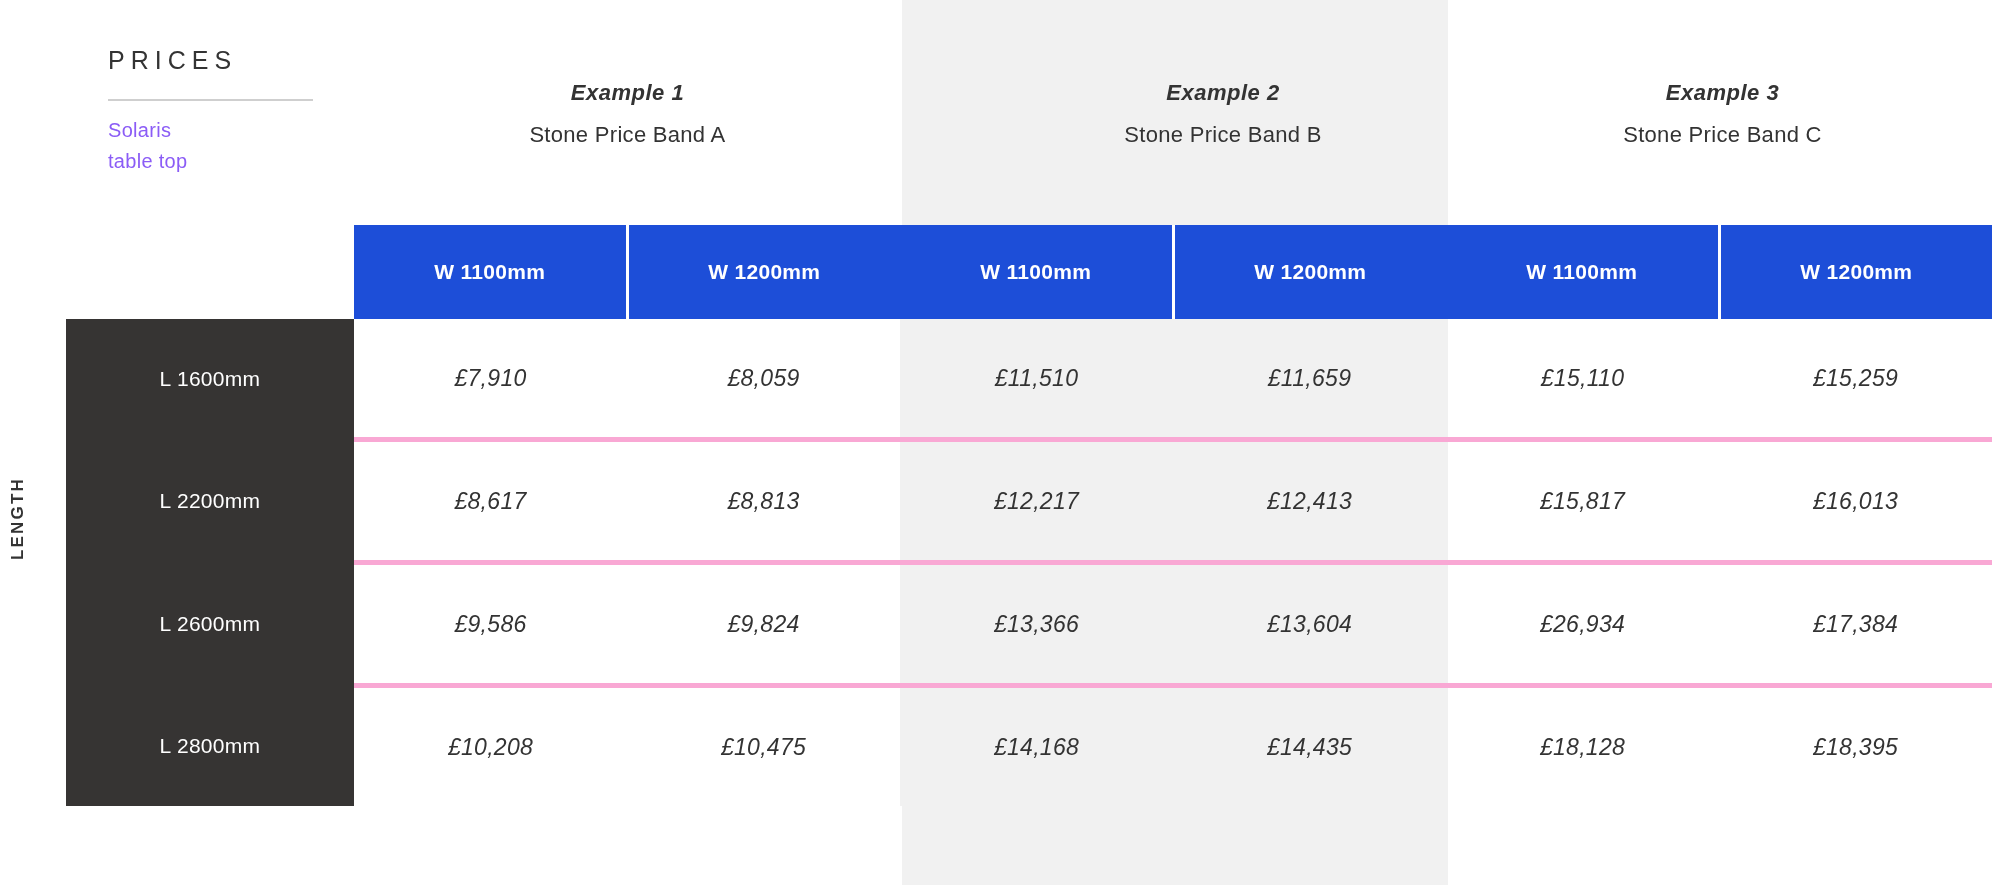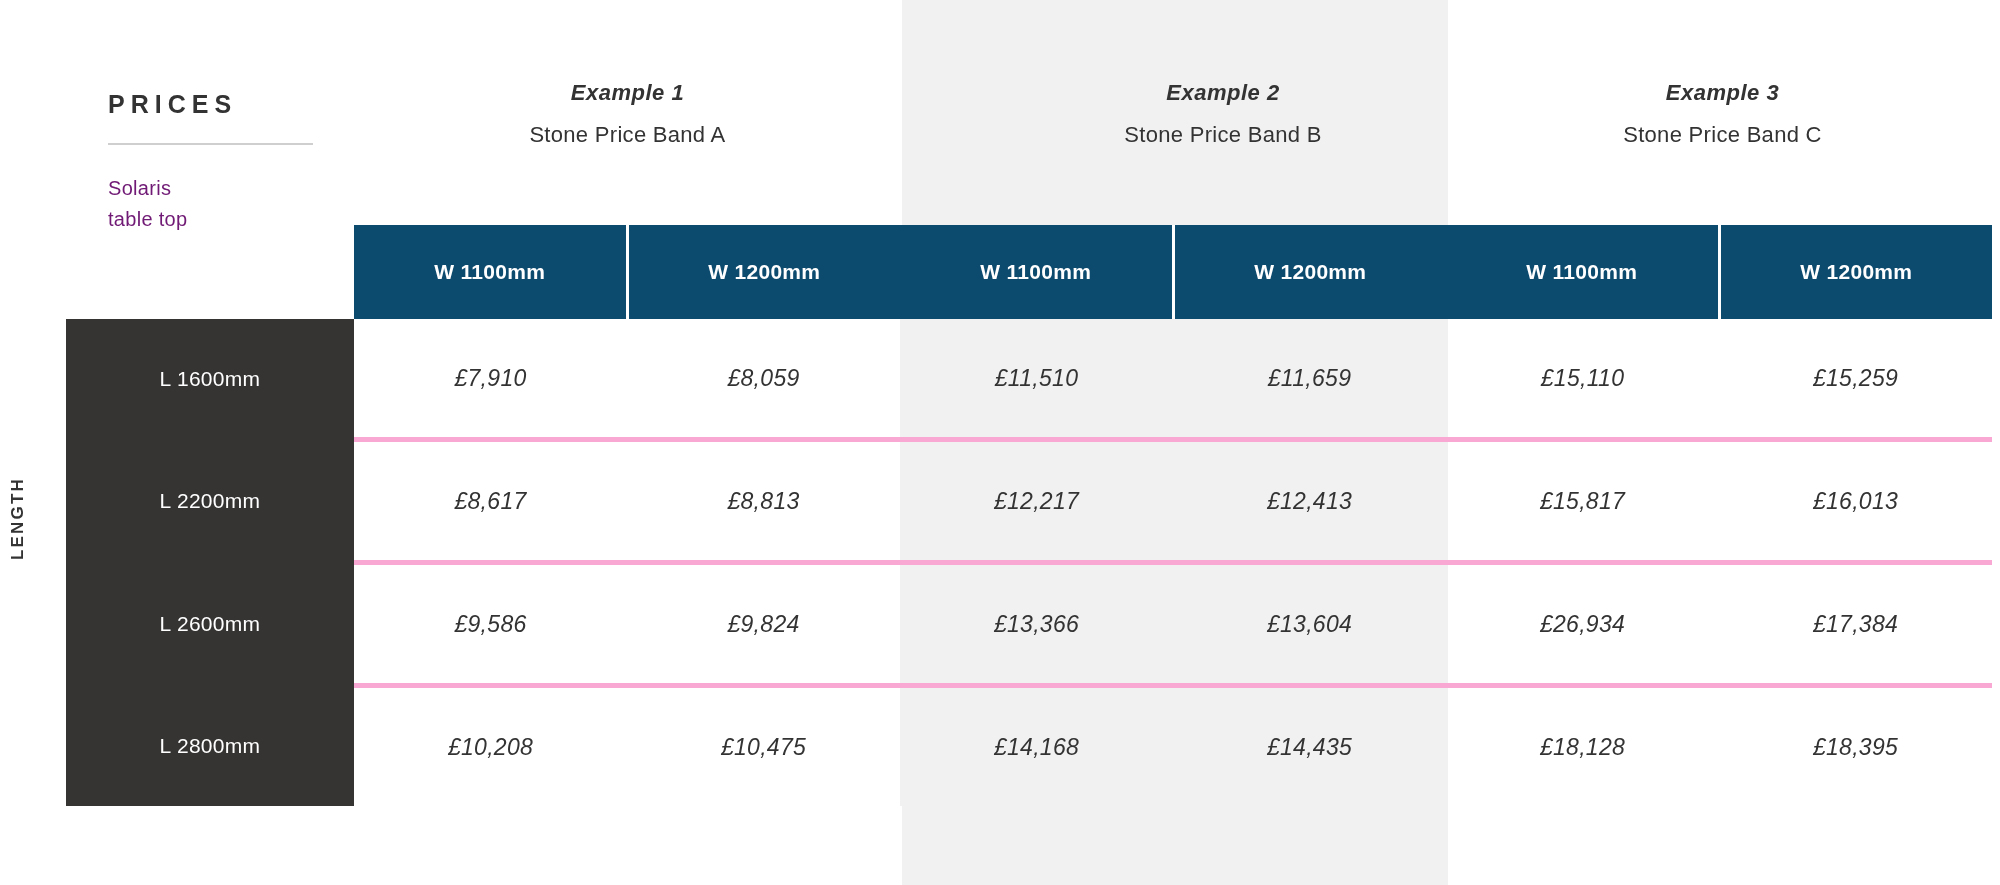--- a/index.html
+++ b/index.html
@@ -50,37 +50,36 @@
 
   
   .prices-block {
     position: absolute;
     left: 108px;
     top: 48px;
     width: 230px;
   }
   .prices-title {
     font-size: 25px;
-    font-weight: bold;
+    font-weight: normal;
     letter-spacing: 6px;
     color: #333333;
     line-height: 1;
-    margin-top: 44px;
   }
   .prices-rule {
     margin-top: 26px;
     width: 205px;
     height: 2px;
     background: #cfcfcf;
   }
   .prices-sub {
-    margin-top: 28px;
+    margin-top: 14px;
     font-size: 20px;
     line-height: 1.55;
-    color: #701a75;
+    color: #8b5cf6;
     letter-spacing: 0.3px;
   }
 
   
   .ex-head {
     position: absolute;
     text-align: center;
     color: #333333;
   }
   .ex-head .ex-title {
@@ -106,21 +105,21 @@
   }
   table {
     border-collapse: collapse;
     table-layout: fixed;
   }
   col.rowhead { width: 288px; }
   col.datacol { width: 273px; }
 
   thead th {
     height: 92px;
-    background: #0c4a6e;
+    background: #1d4ed8;
     color: #ffffff;
     font-size: 21px;
     font-weight: bold;
     text-align: center;
     letter-spacing: 0.3px;
     border-left: 3px solid #ffffff;
     border-right: 3px solid #ffffff;
   }
   thead th.corner {
     background: transparent;

